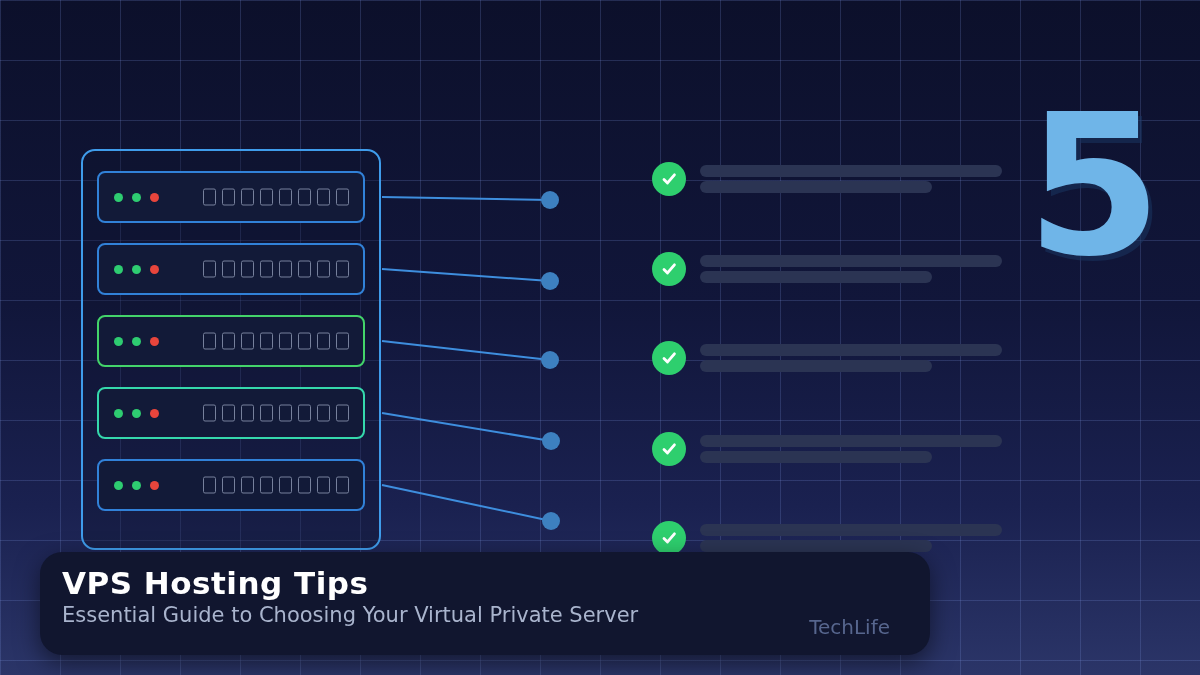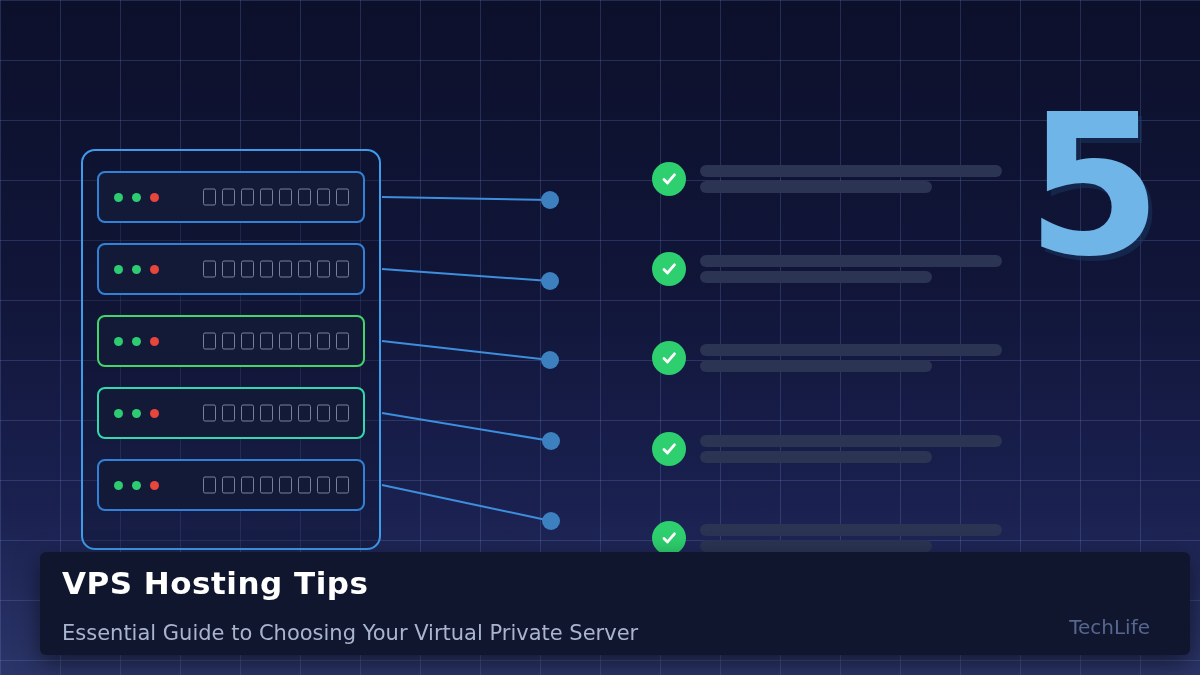--- a/index.html
+++ b/index.html
@@ -44,26 +44,26 @@
   .check-row.pos4{top:432px}.check-row.pos5{top:521px}
   .check-circle{
     width:34px;height:34px;border-radius:50%;background:#2ecf6e;
     display:flex;align-items:center;justify-content:center;flex:0 0 auto;
   }
   .bars{display:flex;flex-direction:column;gap:4px;margin-left:14px;margin-top:3px;}
   .bar{height:12px;border-radius:6px;background:#2b3453;}
   .bar-long{width:302px;} .bar-short{width:232px;}
   
   .banner{
-    position:absolute;left:40px;top:552px;width:1150px;height:103px;
-    background:#11162f;border-radius:6px;box-sizing:border-box;
+    position:absolute;left:40px;top:552px;width:890px;height:103px;
+    background:#11162f;border-radius:22px;box-sizing:border-box;
     padding:13px 34px 0 22px;z-index:5;box-shadow:0 8px 24px rgba(0,0,0,0.5);
   }
   .banner-title{font-size:31px;font-weight:bold;color:#ffffff;letter-spacing:0.5px;}
-  .banner-subtitle{font-size:21px;color:#a9b4cd;margin-top:20px;}
+  .banner-subtitle{font-size:21px;color:#a9b4cd;margin-top:2px;}
   .brand{position:absolute;right:40px;bottom:16px;font-size:20px;color:#57668e;}
 </style>
 </head>
 <body>
 
 <div class="canvas">
 
   <div class="big-number">5</div>
 
   <svg class="wires" width="1200" height="675" viewBox="0 0 1200 675">

